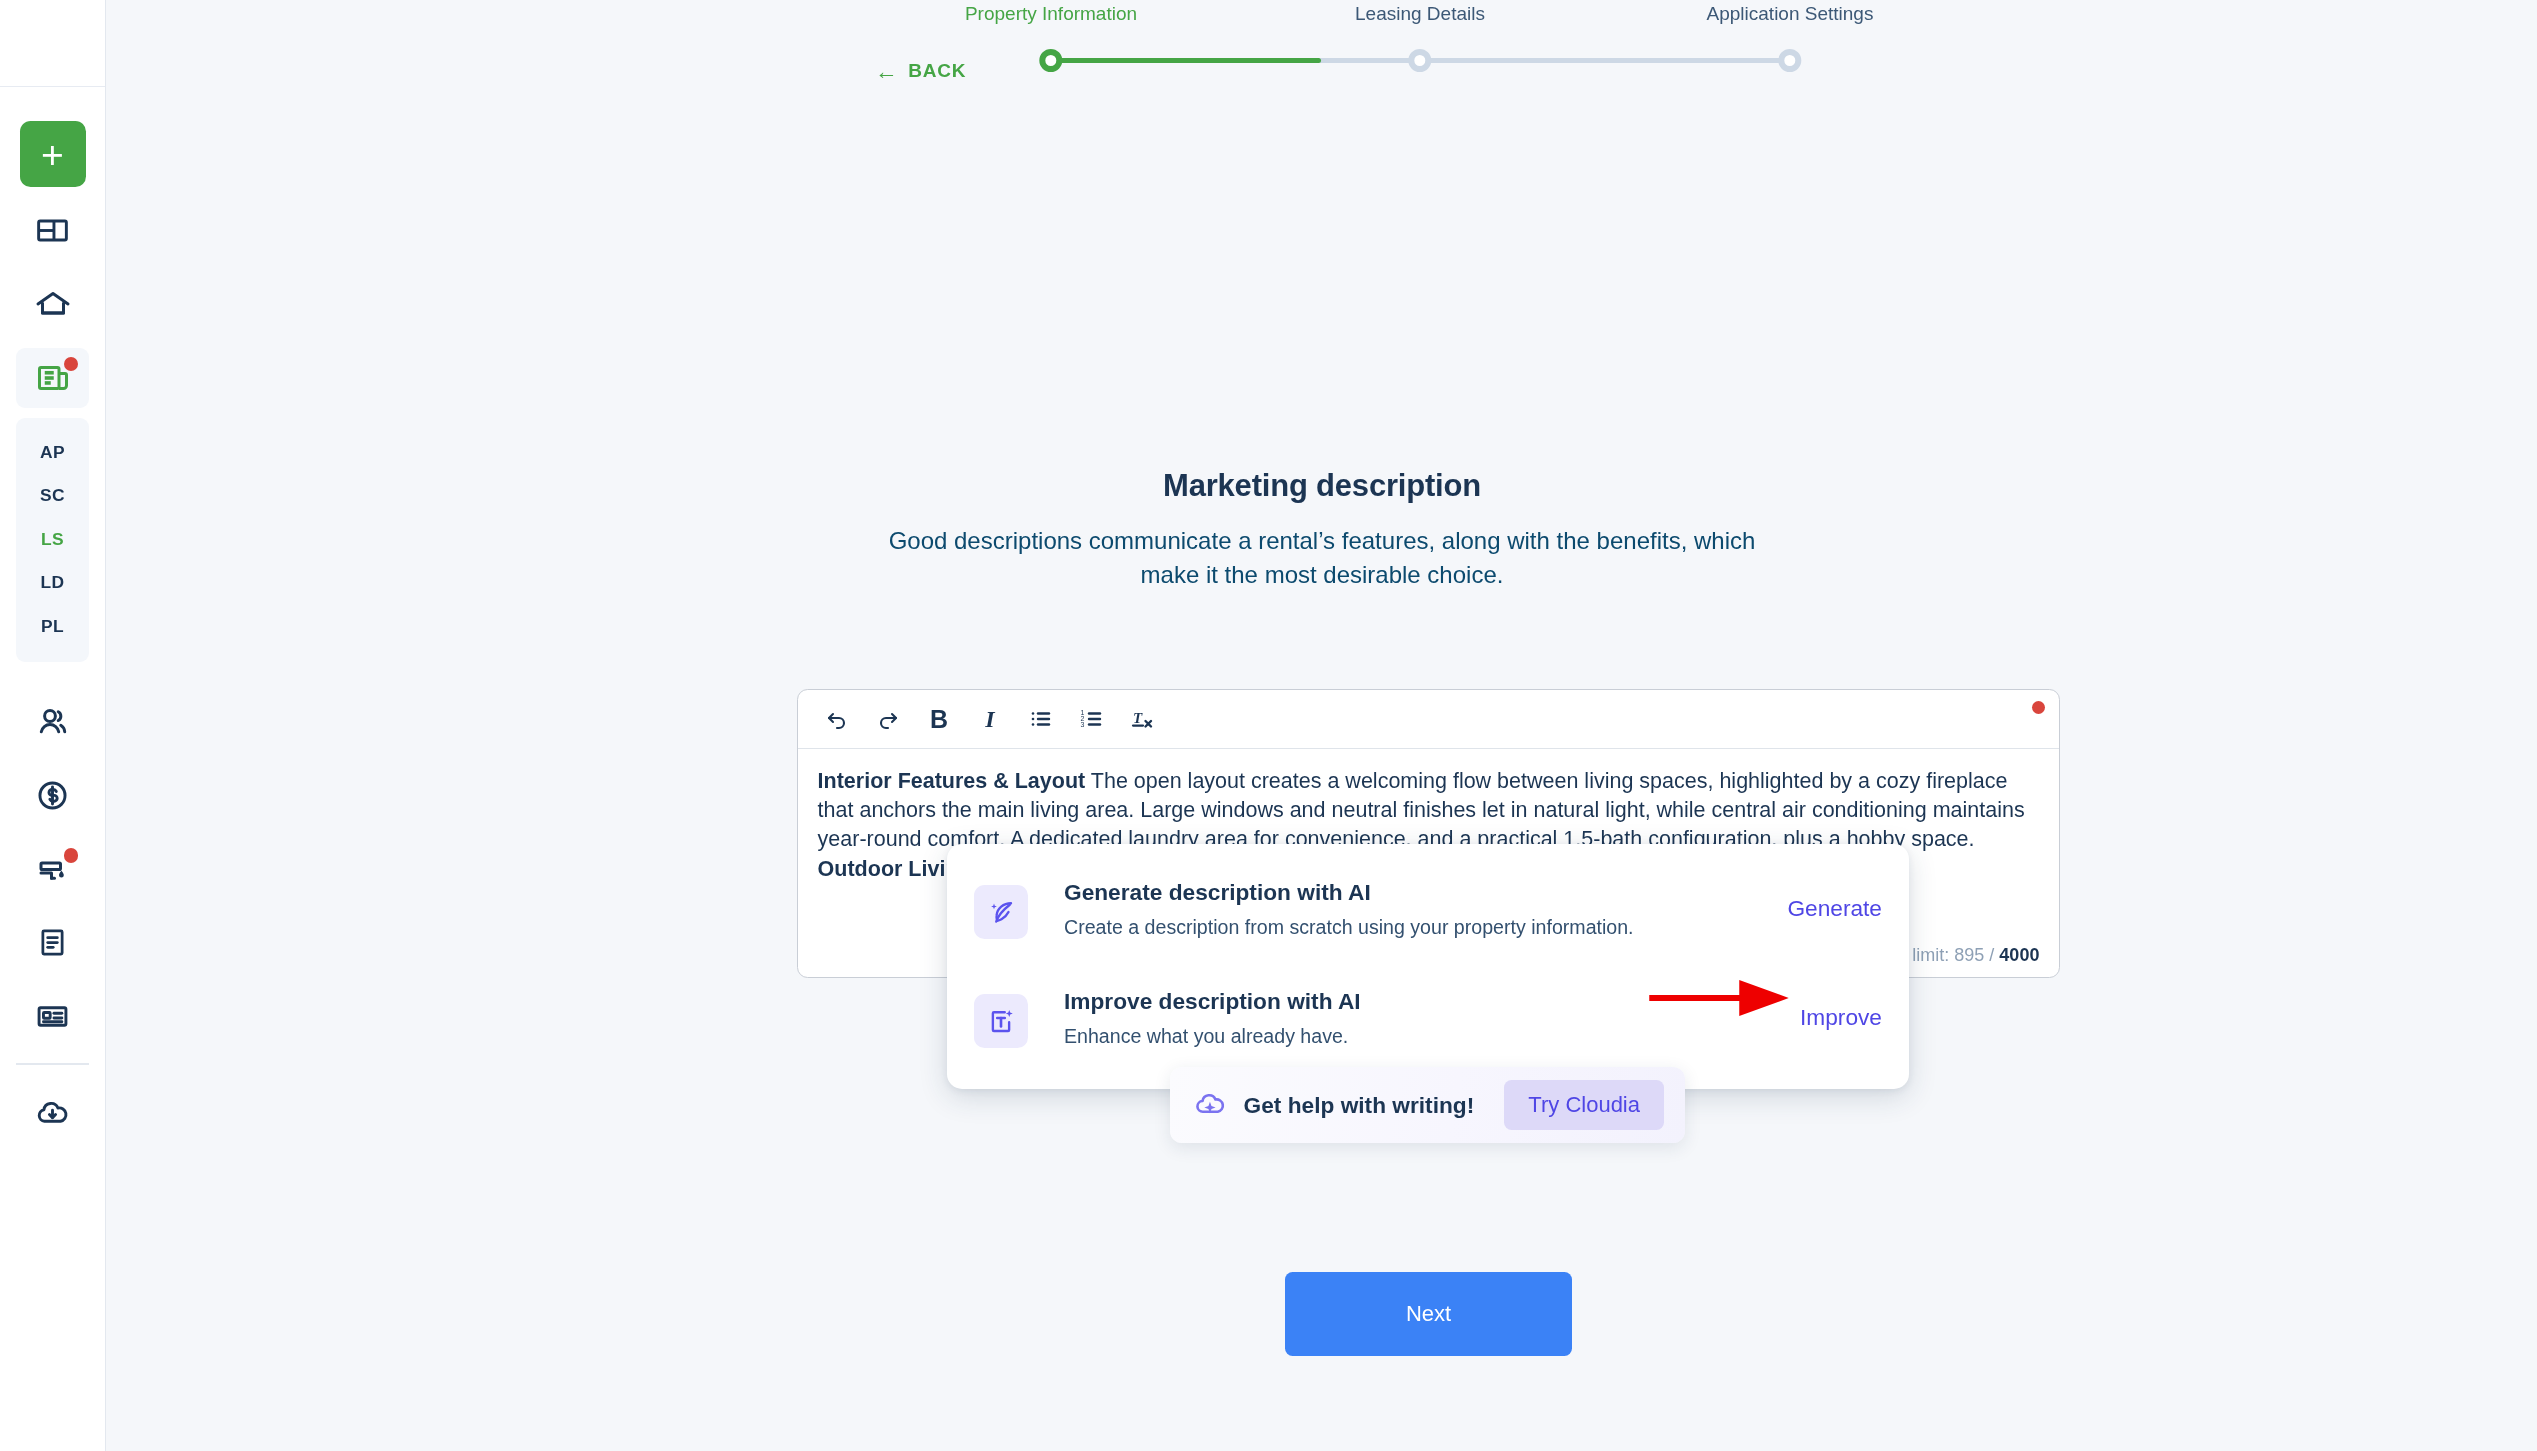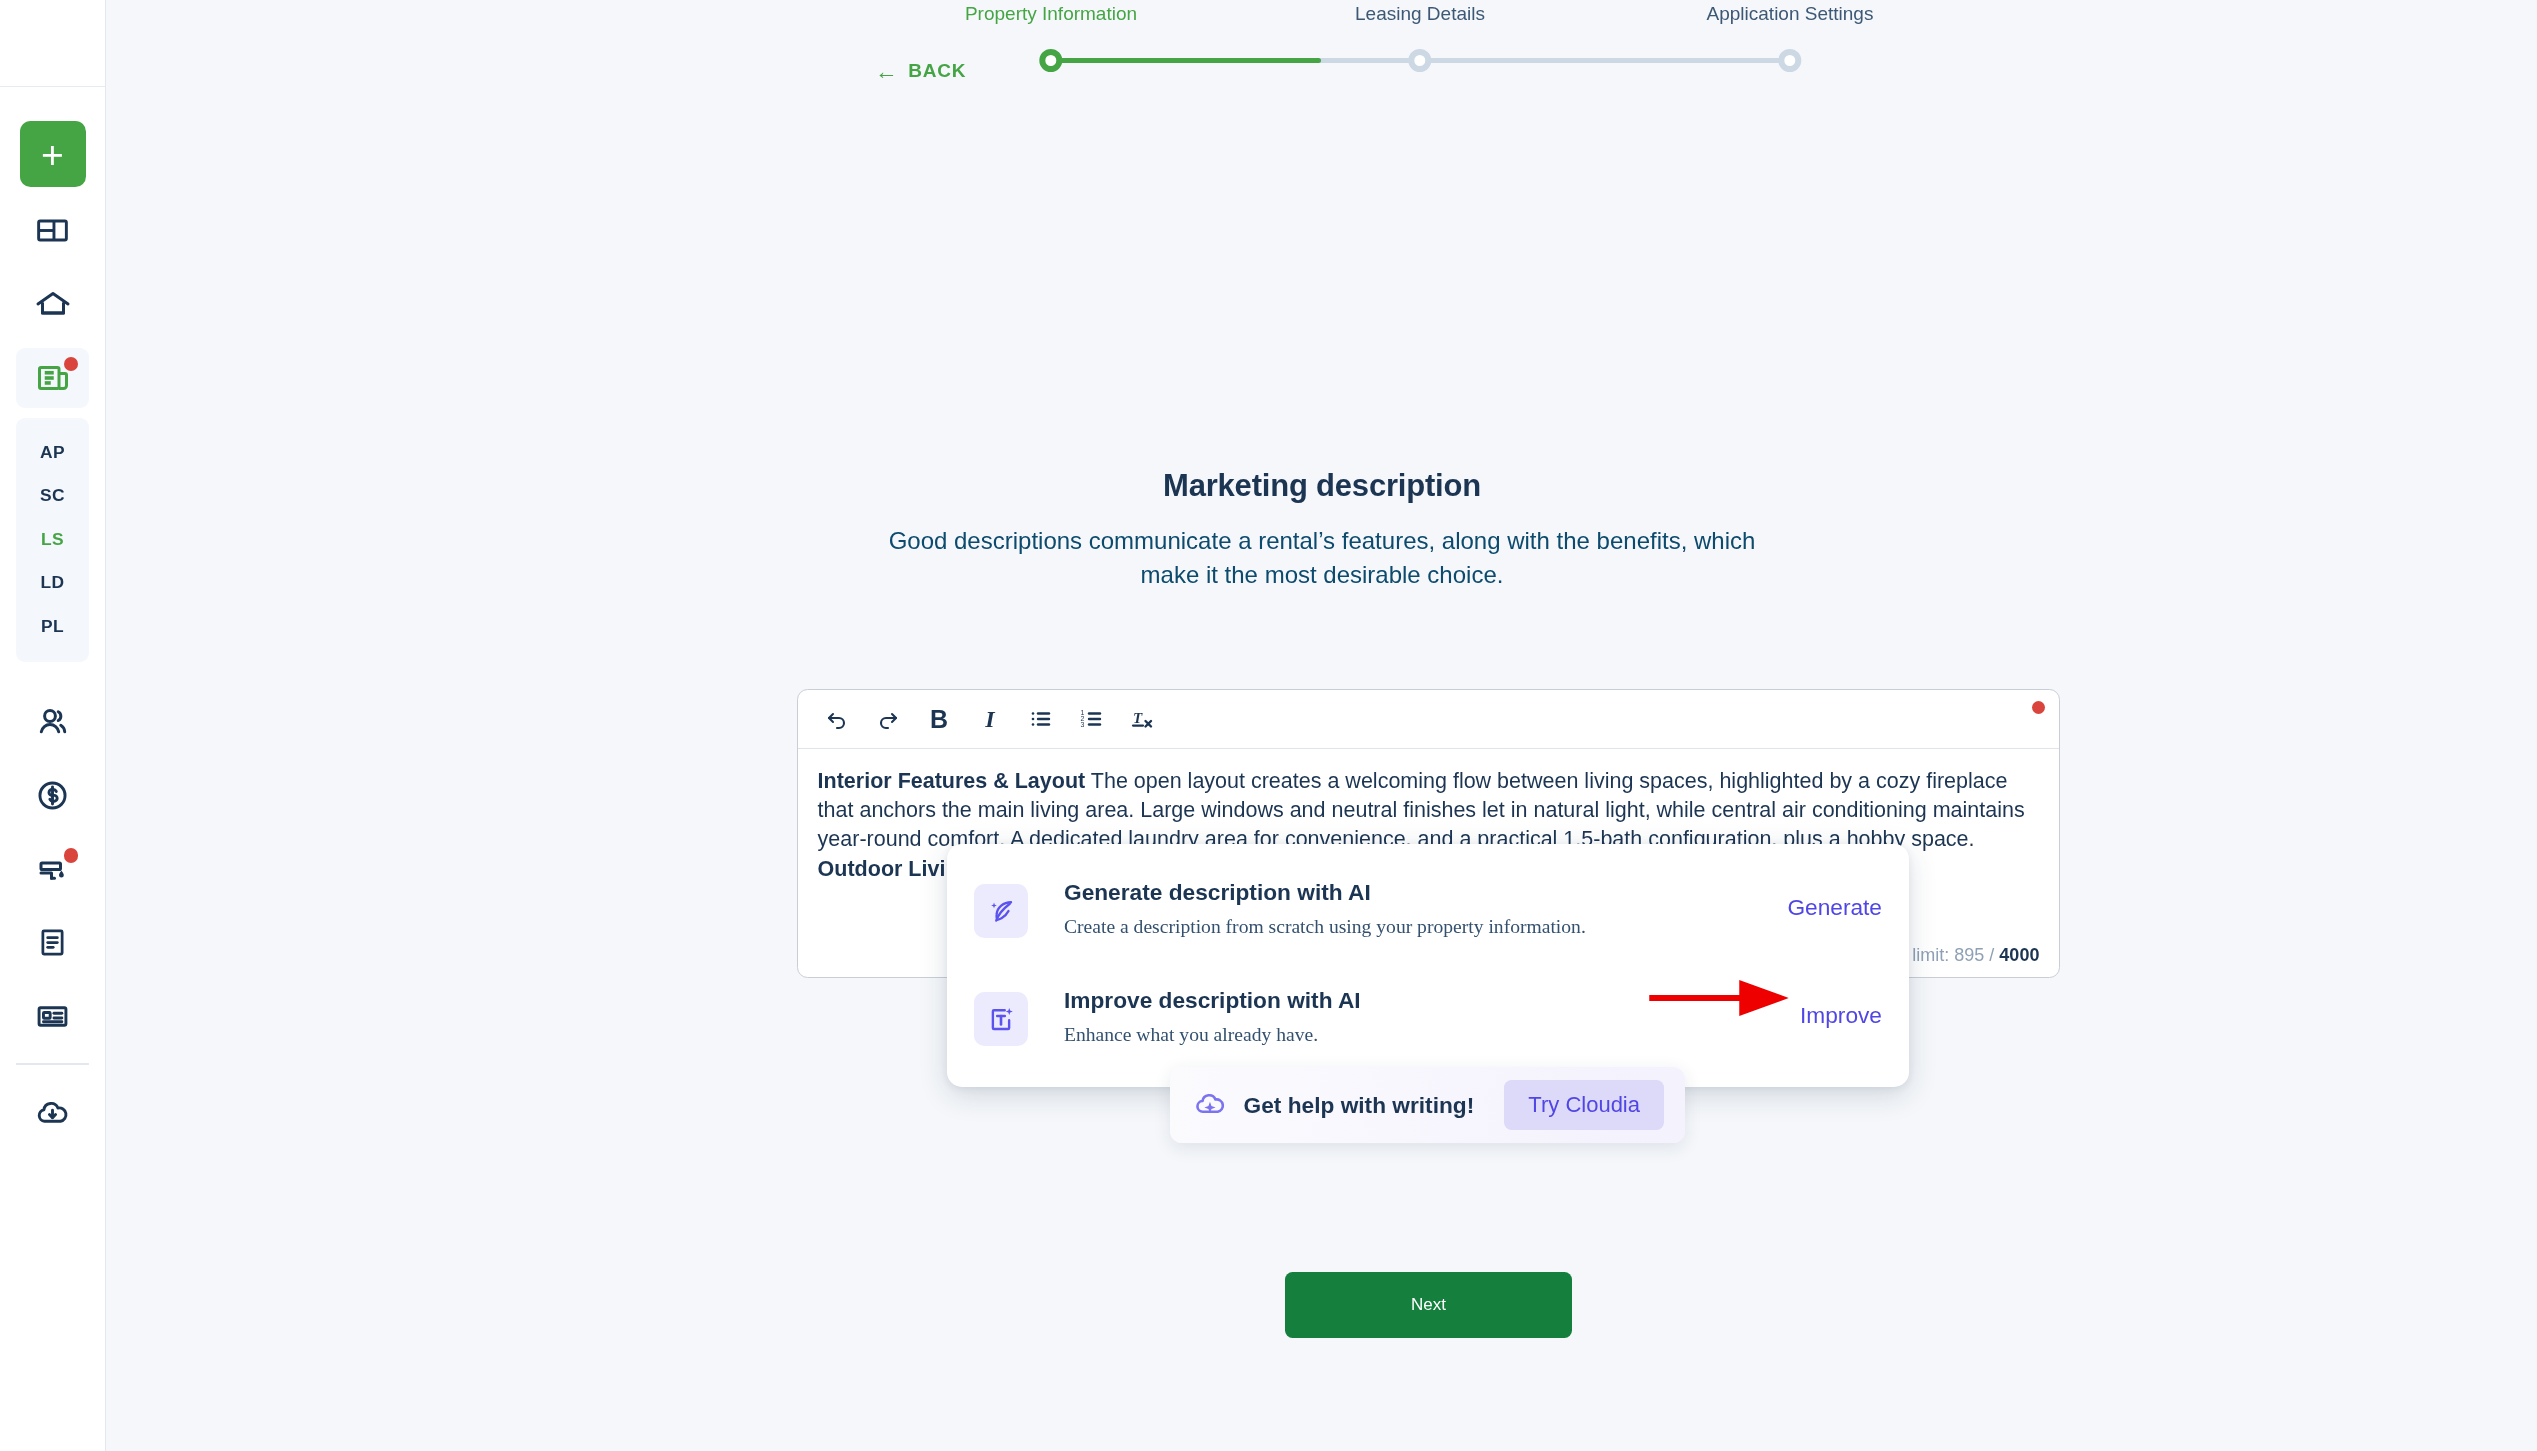--- a/index.html
+++ b/index.html
@@ -252,21 +252,21 @@
     border-radius: 10.6px;
     background: #eceafd;
     display: flex; align-items: center; justify-content: center;
   }
   .ai-texts { flex: 1 1 auto; padding-top: 1.5px; }
   .ai-title {
     font-size: 22.7px; font-weight: bold; color: #1c3553;
   }
   .ai-sub {
     margin-top: 10.6px;
-    font-size: 19.6px; color: #33506f; font-family: Liberation Serif, serif;
+    font-size: 19.6px; color: #33506f;
   }
   .ai-action {
     flex: 0 0 auto;
     align-self: center;
     font-size: 22.7px;
     color: #4f46e5;
     font-weight: normal;
     cursor: pointer;
     white-space: nowrap;
   }
@@ -303,26 +303,26 @@
     font-size: 22px;
     padding: 12px 24px;
     cursor: pointer;
     font-family: "Liberation Sans", sans-serif;
   }
 
   
   .next-btn {
     position: absolute;
     left: 1179px; top: 1272px;
-    width: 287px; height: 66px;
-    background: #15803d;
+    width: 287px; height: 84px;
+    background: #3b82f6;
     color: #fff;
     border: none;
     border-radius: 7.6px;
-    font-size: 17px;
+    font-size: 22px;
     cursor: pointer;
     font-family: "Liberation Sans", sans-serif;
   }
 </style>
 </head>
 <body>
 
 <div class="app">
 
   <aside class="sidebar">

